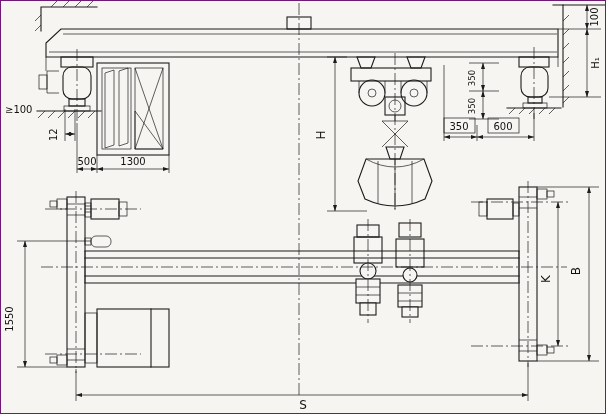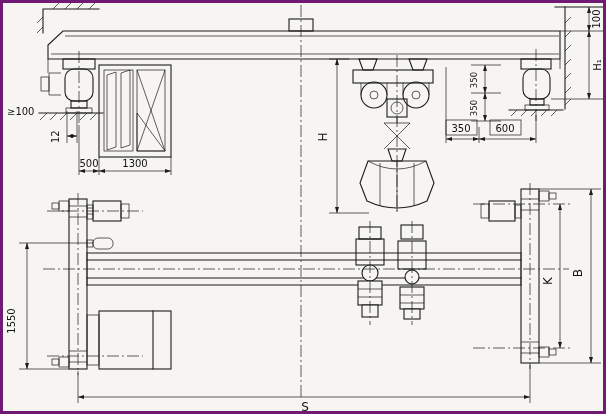--- a/index.html
+++ b/index.html
@@ -1,16 +1,16 @@
 <!DOCTYPE html>
 <html><head>
 <meta charset="utf-8">
 <style>
   html,body{margin:0;padding:0;background:#e9e8e4;}
-  .sheet{width:606px;height:414px;background:#f6f5f1;border:3px solid #701a75;box-sizing:border-box;overflow:hidden;font-family:"DejaVu Sans",sans-serif;}
+  .sheet{width:606px;height:414px;background:#f6f5f1;border:1px solid #701a75;box-sizing:border-box;overflow:hidden;font-family:"DejaVu Sans",sans-serif;}
   svg{display:block;}
   .s{stroke:#1c1c1c;stroke-width:1.1;fill:none;stroke-linecap:square;}
   .t{stroke:#1c1c1c;stroke-width:0.7;fill:none;}
   .cl{stroke:#1c1c1c;stroke-width:0.7;fill:none;stroke-dasharray:12 3 2 3;}
   .lbl{font-family:"DejaVu Sans",sans-serif;font-size:10px;fill:#111;}
   .lbl-lg{font-size:12px;}
   .lbl-sm{font-size:8.5px;}
   .wf{fill:#f6f5f1;}
 </style>
 </head>

